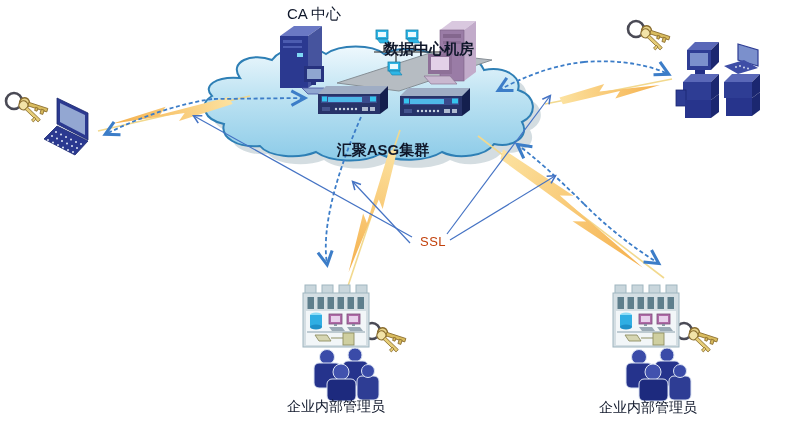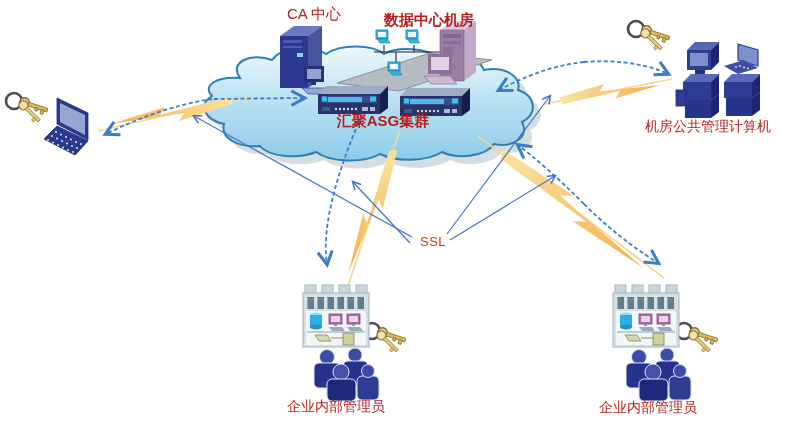--- a/index.html
+++ b/index.html
@@ -3,23 +3,23 @@
 <meta charset="utf-8">
 <style>
   html,body{margin:0;padding:0;background:#fff;}
   .stage{
     position:relative;width:794px;height:423px;background:#fff;overflow:hidden;
     font-family:"Liberation Sans","DejaVu Sans",sans-serif;
   }
   .stage svg.scene{position:absolute;left:0;top:0;width:794px;height:423px;}
   .lbl{
     position:absolute;transform:translateX(-50%);white-space:nowrap;
-    color:#b91c1c;font-size:14px;line-height:17px;text-align:center;
+    color:#0f172a;font-size:14px;line-height:17px;text-align:center;
   }
-  .lbl.bold{font-weight:bold;font-size:15px;}
+  .lbl.bold{font-weight:bold;font-size:15px;margin-top:29px;}
   .lbl.ssl{color:#c2410c;font-size:13px;letter-spacing:.5px;}
 </style>
 </head>
 <body>
 
 <div class="stage">
 
 <svg class="scene" viewBox="0 0 794 423">
   <defs>
     <linearGradient id="cloudGrad" x1="0" y1="0" x2="0" y2="1">
@@ -280,18 +280,17 @@
 
   <use href="#bldg" x="303" y="283"></use>
   <use href="#crowd" x="310" y="348"></use>
   <use href="#bldg" x="613" y="283"></use>
   <use href="#crowd" x="622" y="348"></use>
 </svg>
 
 <div class="lbl" style="left:314px;top:5px;font-size:15px;">CA 中心</div>
 <div class="lbl bold" style="left:429px;top:11px;">数据中心机房</div>
 <div class="lbl bold" style="left:383px;top:112px;">汇聚ASG集群</div>
-<div class="lbl" style="left:708px;top:118px;">机房公共管理计算机</div>
 <div class="lbl ssl" style="left:433px;top:233px;">SSL</div>
 <div class="lbl" style="left:336px;top:398px;">企业内部管理员</div>
 <div class="lbl" style="left:648px;top:399px;">企业内部管理员</div>
 
 </div>
 
 </body></html>

